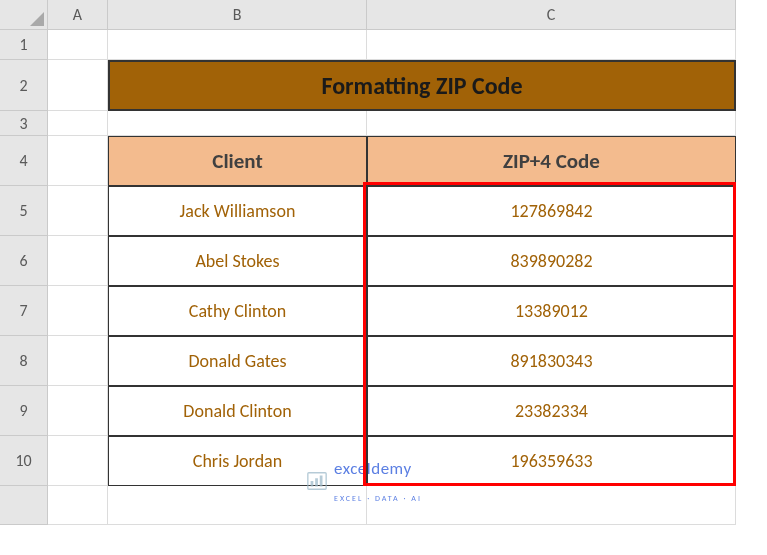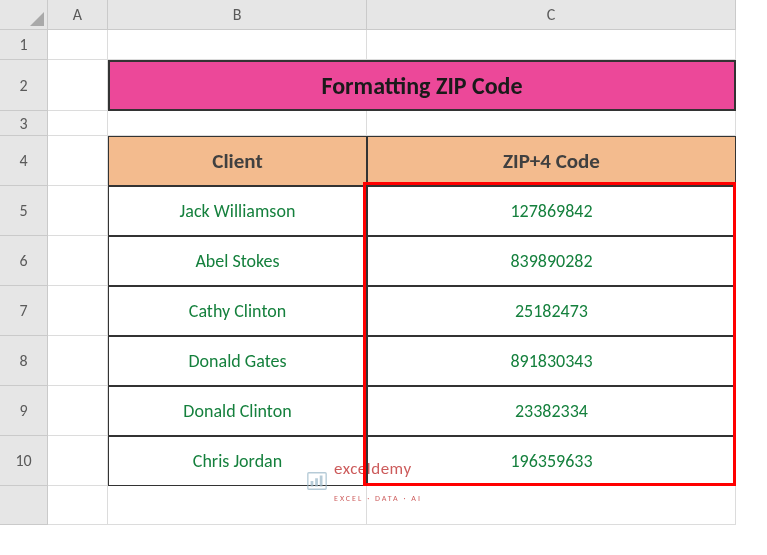--- a/index.html
+++ b/index.html
@@ -60,31 +60,31 @@
       align-items: center;
       justify-content: center;
     }
     .cell {
       border-right: 1px solid #dcdcdc;
       border-bottom: 1px solid #dcdcdc;
       display: flex;
       align-items: center;
       justify-content: center;
       font-size: 18px;
-      color: #15803d;
+      color: #a16207;
       background: #fff;
     }
     .row-1 { height: 30px; }
     .row-2 { height: 51px; }
     .row-3 { height: 25px; }
     .row-4 { height: 50px; }
     .row-5, .row-6, .row-7, .row-8, .row-9, .row-10 { height: 50px; }
     .title-cell {
       grid-column: 3 / 5;
-      background: #ec4899;
+      background: #a16207;
       border: 2px solid #333;
       font-size: 24px;
       font-weight: bold;
       color: #1a1a1a;
     }
     .header-b, .header-c {
       background: #f3bb8e;
       font-size: 21px;
       font-weight: bold;
       color: #404040;
@@ -105,21 +105,21 @@
       height: 304px;
       z-index: 10;
     }
     .watermark {
       position: absolute;
       left: 306px;
       top: 460px;
       display: flex;
       align-items: center;
       gap: 6px;
-      color: #b91c1c;
+      color: #1d4ed8;
       font-size: 17px;
       opacity: 0.72;
       z-index: 5;
       pointer-events: none;
     }
     .watermark-icon {
       width: 22px;
       height: 22px;
     }
     .watermark-text {
@@ -174,21 +174,21 @@
   <div class="cell data-c row-5">127869842</div>
 
   <div class="row-header row-6">6</div>
   <div class="cell row-6"></div>
   <div class="cell data-b row-6">Abel Stokes</div>
   <div class="cell data-c row-6">839890282</div>
 
   <div class="row-header row-7">7</div>
   <div class="cell row-7"></div>
   <div class="cell data-b row-7">Cathy Clinton</div>
-  <div class="cell data-c row-7">25182473</div>
+  <div class="cell data-c row-7">13389012</div>
 
   <div class="row-header row-8">8</div>
   <div class="cell row-8"></div>
   <div class="cell data-b row-8">Donald Gates</div>
   <div class="cell data-c row-8">891830343</div>
 
   <div class="row-header row-9">9</div>
   <div class="cell row-9"></div>
   <div class="cell data-b row-9">Donald Clinton</div>
   <div class="cell data-c row-9">23382334</div>

